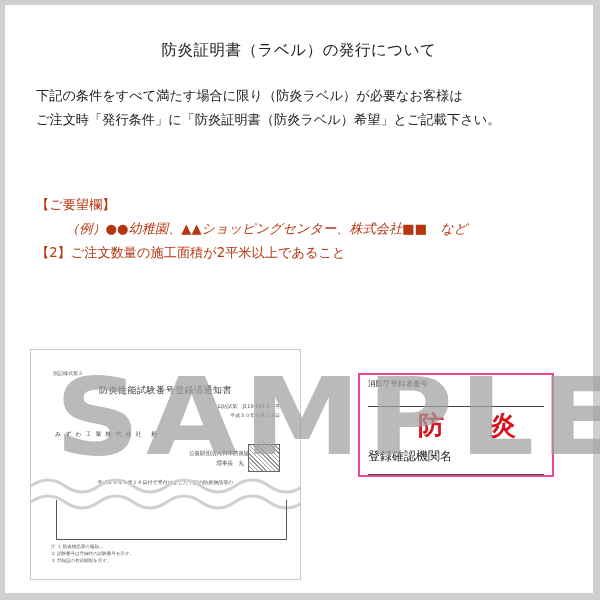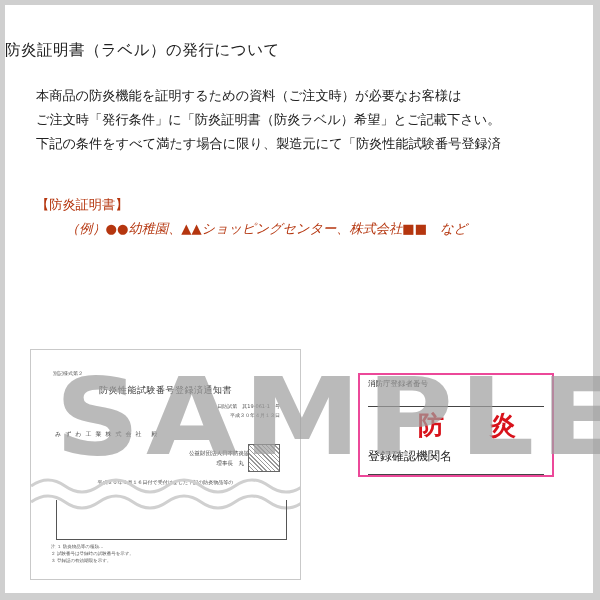--- a/index.html
+++ b/index.html
@@ -3,21 +3,21 @@
   <meta charset="utf-8">
   <style>
     * { box-sizing: border-box; margin: 0; padding: 0; }
     html, body { width: 600px; height: 600px; overflow: hidden; background: #cfcfcf; }
     body { font-family: "DejaVu Sans", "Liberation Sans", sans-serif; position: relative; }
     .frame {
       position: absolute; left: 5px; top: 5px; width: 588px; height: 588px;
       background: #ffffff;
     }
     .title {
-      position: absolute; left: 0; top: 35px; width: 588px; 
+      position: absolute; left: 0; top: 35px; width: 588px; text-align: center;
       font-size: 15.5px; color: #222; letter-spacing: 0.5px;
     }
     .intro {
       position: absolute; left: 31px; top: 79px; width: 540px;
       font-size: 13.2px; color: #222; line-height: 24px; white-space: nowrap;
     }
     .conditions {
       position: absolute; left: 31px; top: 188px; width: 545px;
       font-size: 13.2px; color: #b5360f; line-height: 24px; white-space: nowrap;
     }
@@ -63,28 +63,28 @@
       pointer-events: none; transform: scaleY(0.9); transform-origin: top left;
     }
   </style>
 </head>
 <body>
 
 <div class="frame">
   <div class="title">防炎証明書（ラベル）の発行について</div>
 
   <div class="intro">
-    <div>本商品の防炎機能を証明するための資料（ご注文時）が必要なお客様は</div>
+    <div>下記の条件をすべて満たす場合に限り（防炎ラベル）が必要なお客様は</div>
     <div>ご注文時「発行条件」に「防炎証明書（防炎ラベル）希望」とご記載下さい。</div>
-    <div>下記の条件をすべて満たす場合に限り、製造元にて「防炎性能試験番号登録済</div>
   </div>
 
   <div class="conditions">
-    <div>【防炎証明書】</div>
+    <div>【ご要望欄】</div>
     <div class="indent">（例）●●幼稚園、▲▲ショッピングセンター、株式会社■■　など</div>
+    <div>【2】ご注文数量の施工面積が2平米以上であること</div>
   </div>
 </div>
 
 <div class="doc">
   <div class="form-no">別記様式第２</div>
   <div class="doc-title">防炎性能試験番号登録済通知書</div>
   <div class="doc-num">
     <div>日防試第　其19-061-1　号</div>
     <div>平成３０年４月１３日</div>
   </div>

